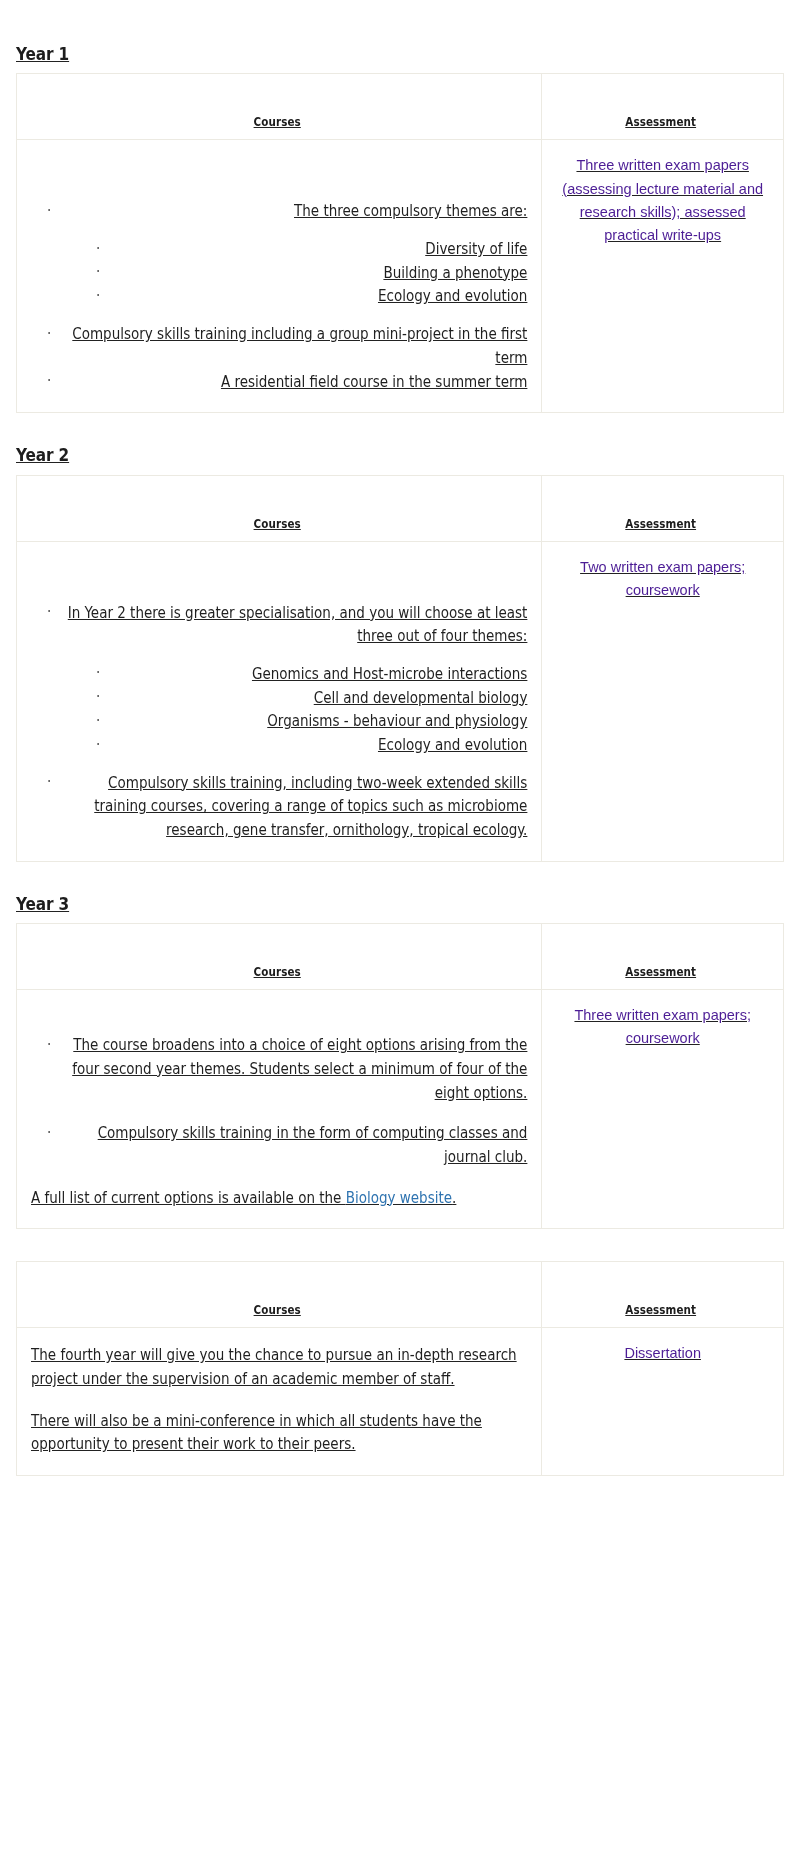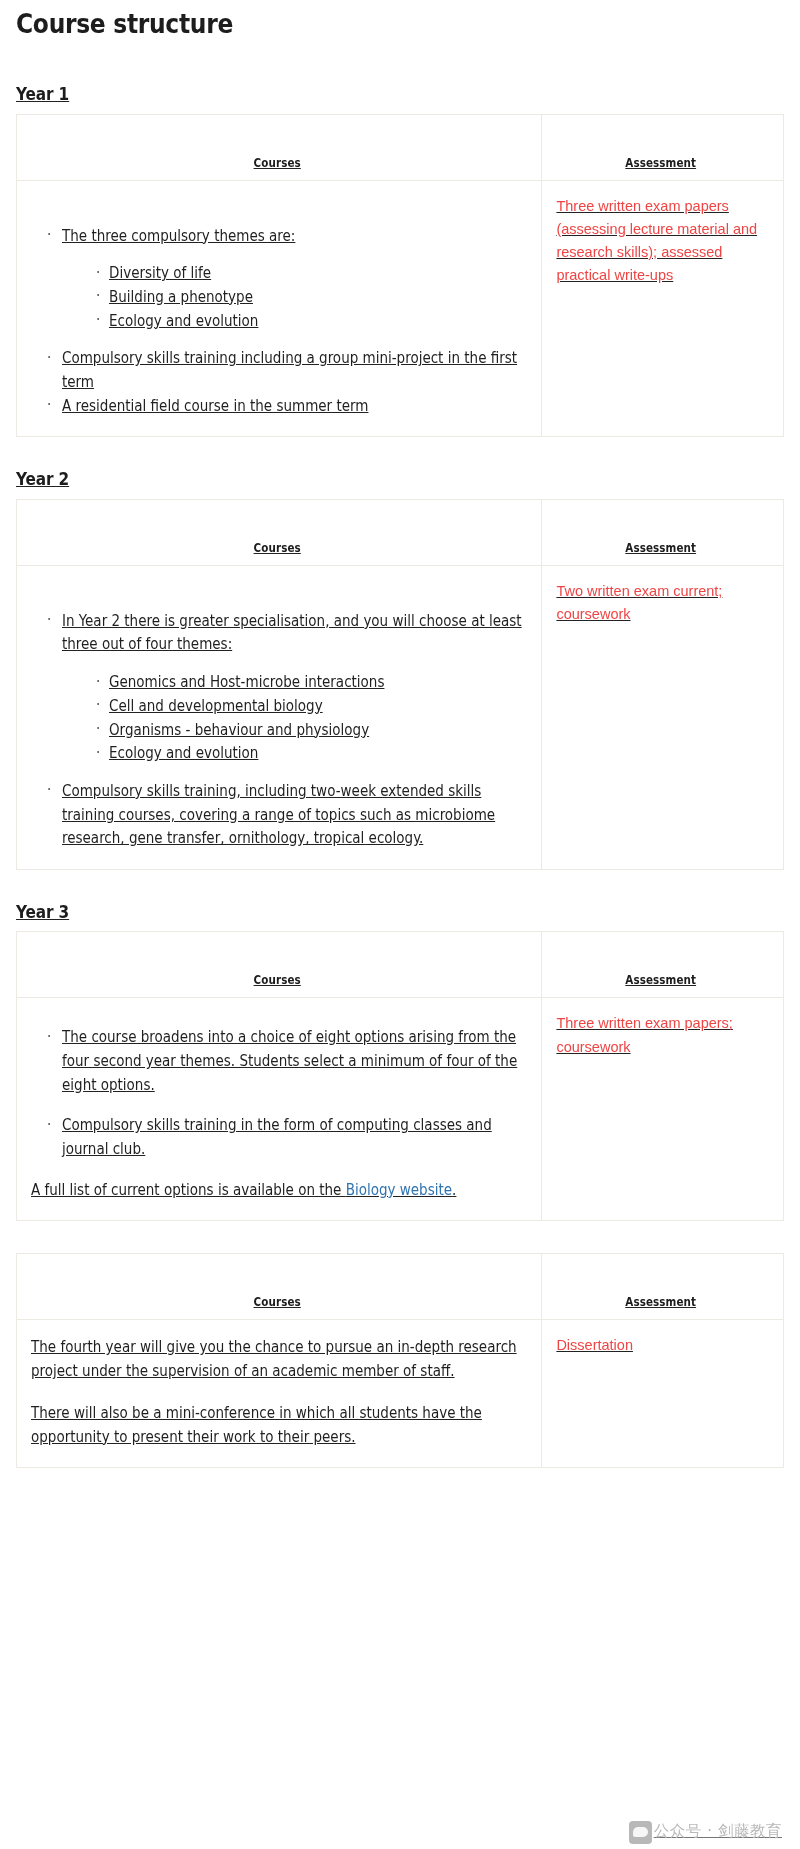--- a/index.html
+++ b/index.html
@@ -70,39 +70,41 @@
   }
   table.course-table td {
     border: 1px solid #eceae2;
     vertical-align: top;
     padding: 14px 14px 18px 14px;
   }
   td.assess-cell {
     font-family: "Liberation Sans", "DejaVu Sans", sans-serif;
     font-size: 14.5px;
     line-height: 1.60;
-    color: #ef4444;
+    color: #4c1d95;
     padding-top: 17px;
     padding-left: 11px;
+    text-align: center;
   }
   td.courses-cell {
     font-family: "DejaVu Sans Condensed", "Liberation Sans Narrow", "Liberation Sans", sans-serif;
     font-size: 15px;
     line-height: 1.58;
     color: #1f1f1f;
   }
   td.courses-cell.pad-top  { padding-top: 28px; }
   td.courses-cell.pad-top2 { padding-top: 44px; }
   td.courses-cell.plain    { padding-top: 16px; margin-left: 48px; }
 
   
   ul.lvl1 {
     list-style: none;
-    margin: 0 0 0 0;
+    margin: 16px 0 0 0;
     padding: 0 0 0 16px;
+    text-align: right;
   }
   ul.lvl1 > li {
     position: relative;
     padding-left: 15px;
     margin-bottom: 0;
   }
   ul.lvl1 > li::before {
     content: "\00B7";
     position: absolute;
     left: 0; top: -0.5px;
@@ -185,21 +187,20 @@
     color: #8d8d8d;
     letter-spacing: 0.5px;
     white-space: nowrap;
   }
 </style>
 </head>
 <body>
 
 <div class="page">
 
-  <h1 class="page-title">Course structure</h1>
 
   <section class="year-block first">
     <h2 class="year-heading">Year 1</h2>
     <table class="course-table">
       <colgroup>
           <col class="c-courses">
           <col class="c-assess">
         </colgroup>
       <thead>
         <tr>
@@ -251,21 +252,21 @@
                 <ul class="lvl2">
                   <li>Genomics and Host-microbe interactions</li>
                   <li>Cell and developmental biology</li>
                   <li>Organisms - behaviour and physiology</li>
                   <li>Ecology and evolution</li>
                 </ul>
               </li>
               <li>Compulsory skills training, including two-week extended skills training courses, covering a range of topics such as microbiome research, gene transfer, ornithology, tropical ecology.</li>
             </ul>
           </td>
-          <td class="assess-cell">Two written exam current; coursework</td>
+          <td class="assess-cell">Two written exam papers; coursework</td>
         </tr>
       </tbody>
     </table>
   </section>
 
   <section class="year-block">
     <h2 class="year-heading">Year 3</h2>
     <table class="course-table">
       <colgroup>
           <col class="c-courses">

